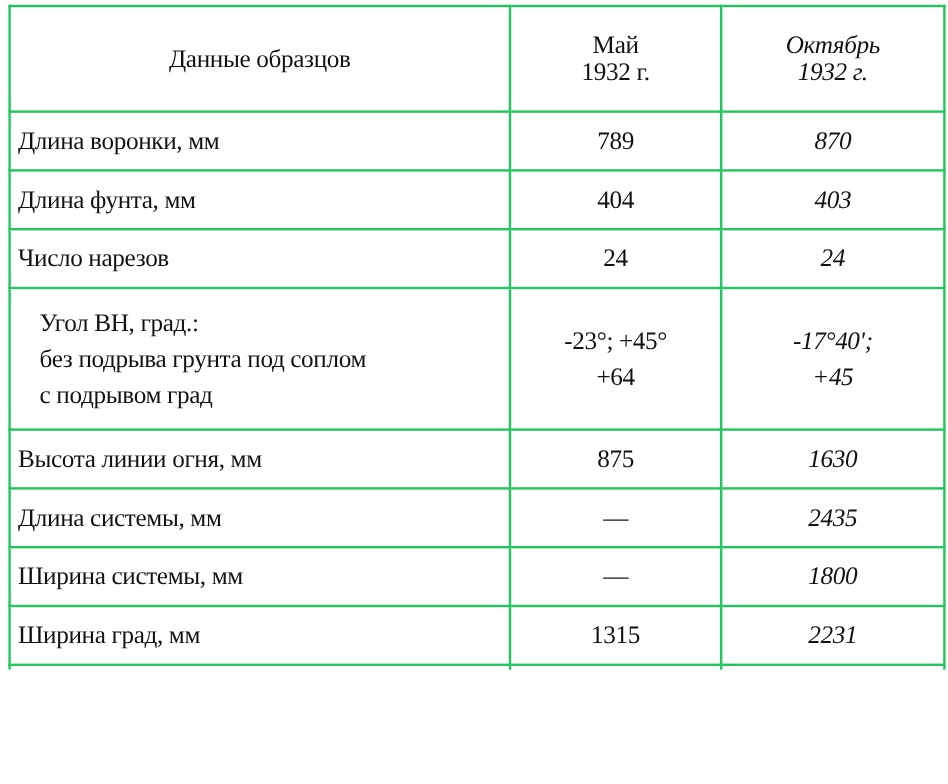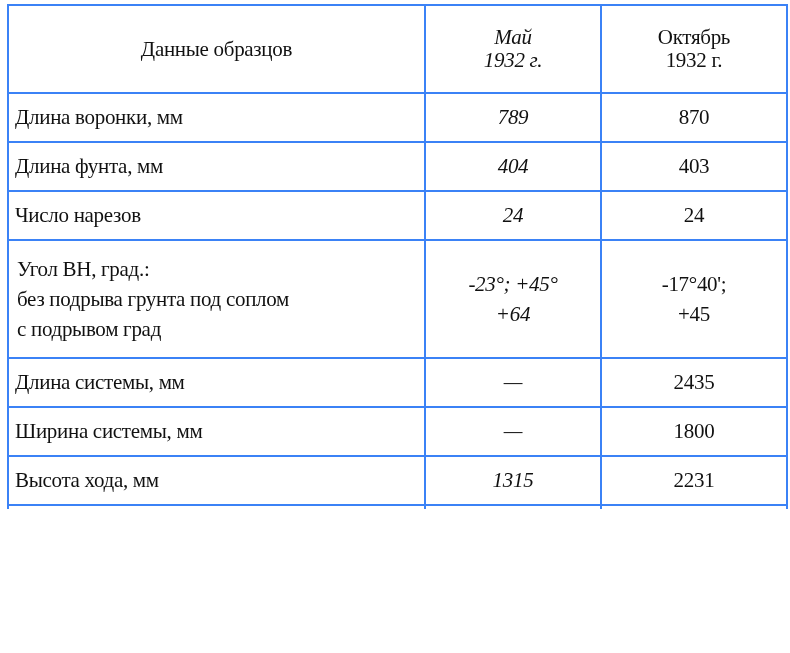--- a/index.html
+++ b/index.html
@@ -6,34 +6,34 @@
     body { width: 790px; height: 653px; position: relative; overflow: hidden; }
     .tbl {
       position: absolute; left: 7px; top: 4px;
       border-collapse: collapse;
       font-family: "Liberation Serif", "DejaVu Serif", serif;
       color: #111;
       font-size: 21px;
       letter-spacing: -0.3px;
     }
     .tbl td {
-      border: 2px solid #3b82f6;
+      border: 2px solid #22c55e;
       padding: 0;
       vertical-align: middle;
     }
     .c1 { width: 415px; }
-    .c2 { width: 174px; font-style: italic; }
-    .c3 { width: 184px; }
+    .c2 { width: 174px; }
+    .c3 { width: 184px; font-style: italic; }
     .hdr td { height: 86px; text-align: center; line-height: 23px; }
     .hdr .c1 { text-align: center; }
     .row td { height: 47px; }
     .row .c1 { padding-left: 6px; box-sizing: border-box; }
     .row .c2, .row .c3 { text-align: center; }
     .tall td { height: 116px; line-height: 30px; }
-    .tall .c1 { padding-left: 8px; margin-left: 44px; }
+    .tall .c1 { padding-left: 24px; margin-left: 44px; }
     .stub td { height: 3px; border-bottom: none; }
     .line { display: block; }
   </style>
 </head>
 <body>
 
 <table class="tbl">
   <tbody>
       <tr class="hdr">
     <td class="c1">
@@ -73,31 +73,36 @@
     <td class="c2">
       <span class="line">-23°;  +45°</span>
       <span class="line">+64</span>
     </td>
     <td class="c3">
       <span class="line">-17°40';</span>
       <span class="line">+45</span>
     </td>
   </tr>
   <tr class="row">
+    <td class="c1">Высота линии огня, мм</td>
+    <td class="c2">875</td>
+    <td class="c3">1630</td>
+  </tr>
+  <tr class="row">
     <td class="c1">Длина системы, мм</td>
     <td class="c2">—</td>
     <td class="c3">2435</td>
   </tr>
   <tr class="row">
     <td class="c1">Ширина системы, мм</td>
     <td class="c2">—</td>
     <td class="c3">1800</td>
   </tr>
   <tr class="row">
-    <td class="c1">Высота хода, мм</td>
+    <td class="c1">Ширина град, мм</td>
     <td class="c2">1315</td>
     <td class="c3">2231</td>
   </tr>
   <tr class="stub">
     <td class="c1"></td>
     <td class="c2"></td>
     <td class="c3"></td>
   </tr>
 </tbody>
   </table>

